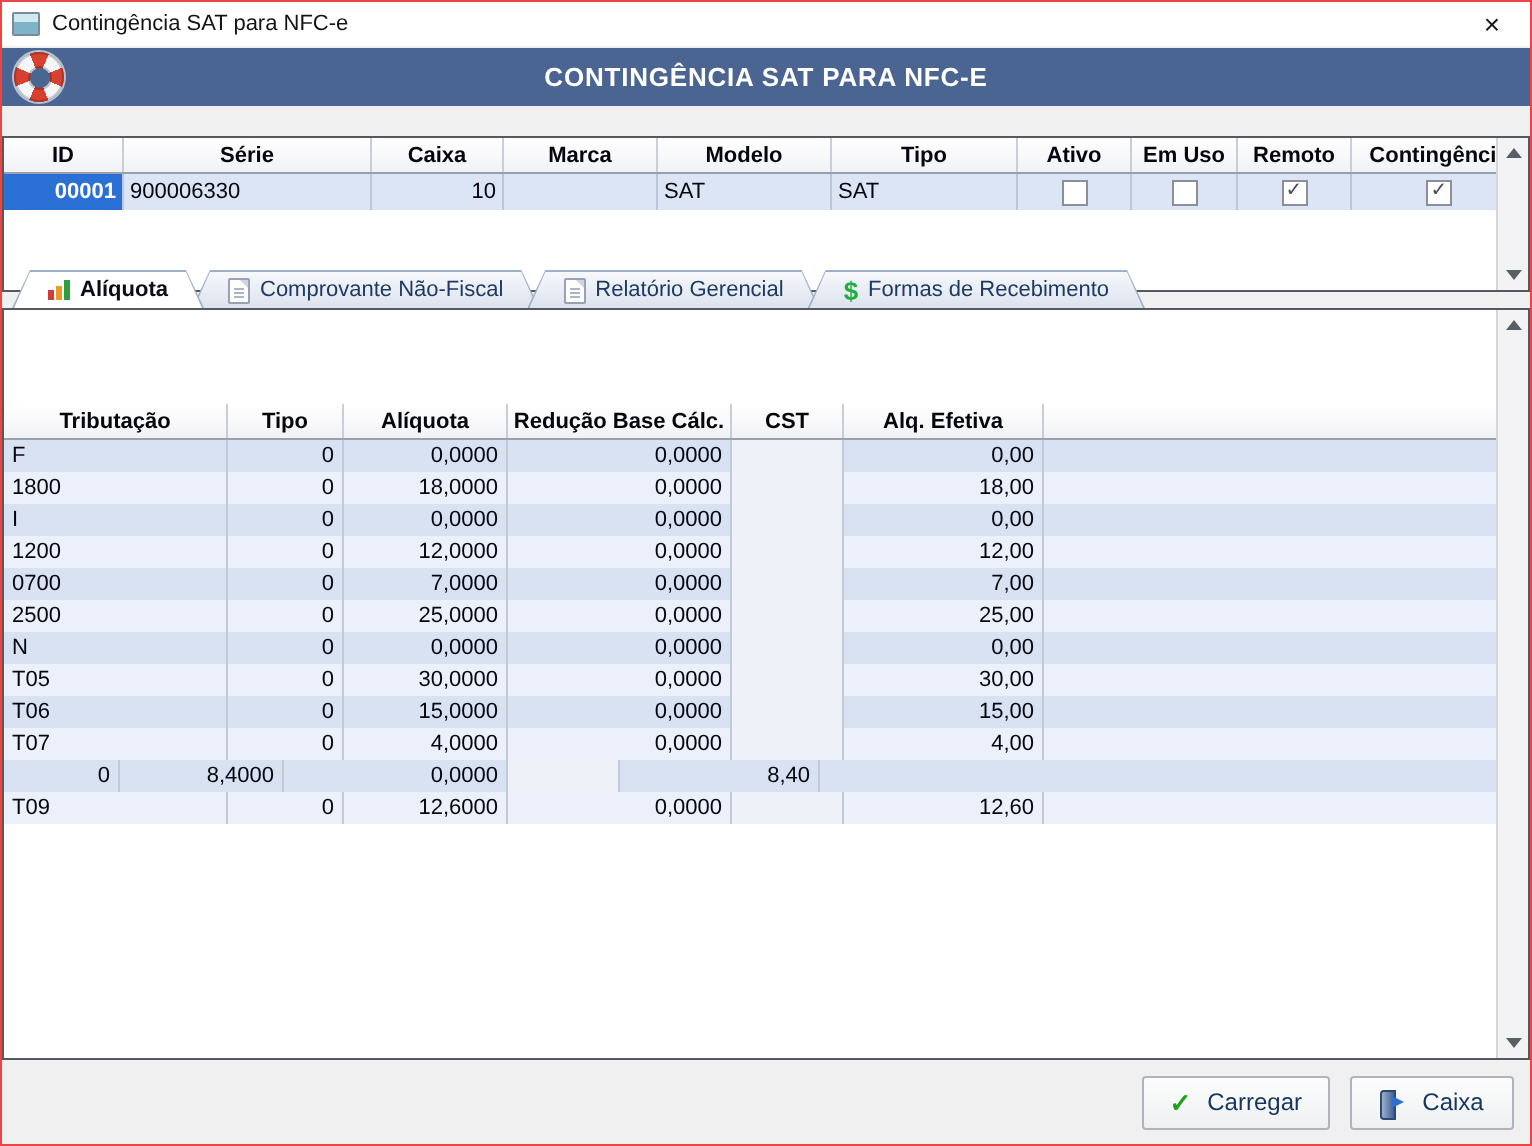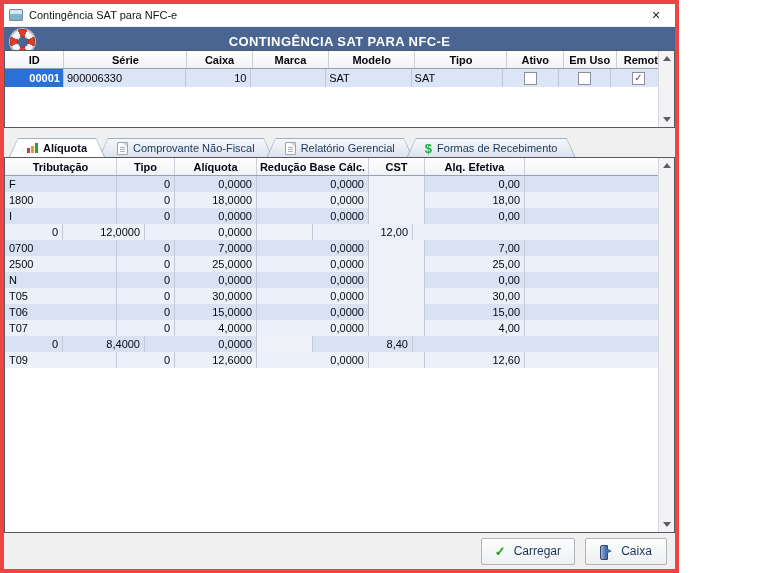--- a/index.html
+++ b/index.html
@@ -1,18 +1,18 @@
 <!DOCTYPE html>
 <html><head>
 <meta charset="utf-8">
 <style>
   * { margin:0; padding:0; box-sizing:border-box; font-family:"Liberation Sans", sans-serif; }
   html,body { background:#ffffff; }
-  .window { position:relative; width:679px; height:573px; background:#f0f0f0;
-            border:4px solid #ef4444; overflow:hidden; }
+  .window { position:relative; width:766px; height:573px; background:#f0f0f0;
+            border:1px solid #ef4444; overflow:hidden; }
 
   
   .titlebar { position:absolute; top:0; left:0; right:0; height:22px; background:#ffffff;
               display:flex; align-items:center; padding:0 5px; }
   .app-icon { width:14px; height:12px; border:1px solid #7a8a9a; border-radius:1px;
               background:linear-gradient(180deg,#cfe9ef 0 40%,#7fb3c8 40% 100%); }
   .title-text { font-size:11px; color:#141414; margin-left:6px; }
   .close-btn { margin-left:auto; width:28px; height:20px; display:flex; align-items:center;
                justify-content:center; font-size:14px; color:#1a1a1a; cursor:default; }
 
@@ -30,21 +30,21 @@
 
   
   .hcell { font-size:11px; font-weight:bold; color:#06060f; display:flex; align-items:center;
            justify-content:center; border-right:1px solid #c9ced8; height:100%; overflow:hidden; white-space:nowrap; }
   .dcell { font-size:11px; color:#06060f; display:flex; align-items:center; padding:4px 3px;
            border-right:1px solid #bcc6d8; height:100%; overflow:hidden; white-space:nowrap; }
   .num  { justify-content:flex-end; }
   .ctr  { justify-content:center; }
 
   
-  .topgrid { position:absolute; top:46px; left:0; right:0; height:78px; background:#ffffff;
+  .topgrid { position:absolute; top:67px; left:0; right:0; height:78px; background:#ffffff;
              border:1px solid #55585e; }
   .tg-header { display:flex; height:18px; background:linear-gradient(#ffffff,#f1f2f6);
                border-bottom:1px solid #9aa1ad; }
   .tg-row { display:flex; height:18px; background:#dbe5f5; }
   .w-id{width:60px} .w-serie{width:124px} .w-caixa{width:66px} .w-marca{width:77px}
   .w-modelo{width:87px} .w-tipo{width:93px} .w-ativo{width:57px} .w-emuso{width:53px}
   .w-remoto{width:57px} .w-cont{flex:1}
   .id-sel { background:#2b70d4; color:#ffffff; font-weight:bold; }
   .chk { width:13px; height:13px; border:1px solid #8a8f99; background:#fff; display:flex;
          align-items:center; justify-content:center; font-size:10px; color:#4a4f57; line-height:1; }
@@ -81,21 +81,21 @@
   .doc-icon::before { content:""; position:absolute; top:0; right:0; width:0; height:0;
        border-style:solid; border-width:0 4px 4px 0; border-color:transparent #cfd6e0 transparent transparent; }
   .doc-icon::after { content:""; position:absolute; left:2px; top:4px; width:5px; height:1px;
        background:#aab4c2; box-shadow:0 2px 0 #aab4c2, 0 4px 0 #aab4c2; }
   .dollar-icon { color:#1fae3d; font-weight:bold; font-size:13px; line-height:1; }
 
   
   .content { position:absolute; top:153px; left:0; right:0; height:376px; background:#ffffff;
              border:1px solid #55585e; }
   .bheader { display:flex; height:18px; background:linear-gradient(#ffffff,#f1f2f6);
-             border-bottom:1px solid #9aa1ad; }
+             border-bottom:1px solid #9aa1ad;margin-top:47px; }
   .brow { display:flex; height:16px; }
   .brow:nth-child(odd)  { background:#d8e2f3; }
   .brow:nth-child(even) { background:#ebf0fa; }
   .bcell { font-size:11px; color:#06060f; display:flex; align-items:center; padding:0 4px;
            border-right:1px solid #c2cada; height:100%; overflow:hidden; white-space:nowrap; }
   .cst-bg { background:#eef1f8; }
   .w-trib{width:112px} .w-btipo{width:58px} .w-aliq{width:82px}
   .w-red{width:112px} .w-cst{width:56px} .w-efet{width:100px} .w-fill{flex:1; border-right:none;}
 
   
@@ -237,20 +237,21 @@
       </div>
       <div class="brow">
         <div class="bcell w-trib">I</div>
         <div class="bcell w-btipo num">0</div>
         <div class="bcell w-aliq num">0,0000</div>
         <div class="bcell w-red num">0,0000</div>
         <div class="bcell w-cst cst-bg"></div>
         <div class="bcell w-efet num">0,00</div>
       </div>
       <div class="brow">
+        <div class="bcell w-trib">1200</div>
         <div class="bcell w-btipo num">0</div>
         <div class="bcell w-aliq num">12,0000</div>
         <div class="bcell w-red num">0,0000</div>
         <div class="bcell w-cst cst-bg"></div>
         <div class="bcell w-efet num">12,00</div>
       </div>
       <div class="brow">
         <div class="bcell w-trib">0700</div>
         <div class="bcell w-btipo num">0</div>
         <div class="bcell w-aliq num">7,0000</div>

